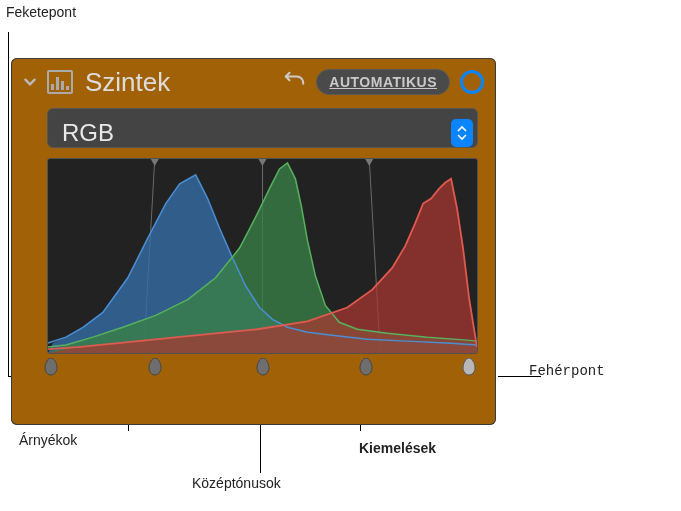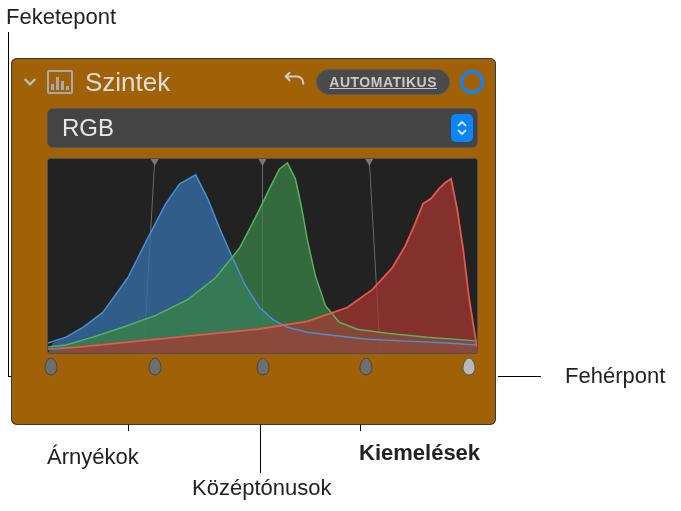--- a/index.html
+++ b/index.html
@@ -9,21 +9,21 @@
       background: #fff;
       font-family: -apple-system, "Helvetica Neue", Arial, sans-serif;
       position: relative;
       font-size: 21px;
       color: #222;
     }
     .label {
       position: absolute;
       white-space: nowrap;
       color: #222;
-      font-size: 22px;
+      font-size: 14px;
     }
     .panel {
       position: absolute;
       left: 11px; top: 58px;
       width: 485px; height: 367px;
       background: #a16207;
       border-radius: 6px;
       box-shadow: 0 0 0 1px #3a3a3a inset;
     }
     .panel-header {
@@ -86,21 +86,21 @@
       background: transparent;
       cursor: pointer;
     }
     .channel-select {
       margin: 2px 18px 0 36px;
       height: 40px;
       background: #444;
       border: 1px solid #555;
       border-radius: 6px;
       display: flex;
-      align-items: center;
+      align-items: flex-end;
       padding: 0 4px 0 14px;
       position: relative;
       cursor: pointer;
     }
     .channel-select .value {
       color: #e8e8e8;
       font-size: 24px;
     }
     .channel-select .popup-arrows {
       margin-left: auto;
@@ -147,22 +147,22 @@
     .callout-h {
       position: absolute;
       background: #000;
       height: 1px;
     }
   </style>
 </head>
 <body>
 
 <div class="label" style="left:6px; top:4px;">Feketepont</div>
-<div class="label" style="left:565px; top:363px;">Fehérpont</div>
-<div class="label" style="left:47px; top:432px;margin-top:12px;">Árnyékok</div>
+<div class="label" style="left:529px; top:363px;font-family:Liberation Mono, monospace;">Fehérpont</div>
+<div class="label" style="left:19px; top:432px;">Árnyékok</div>
 <div class="label" style="left:192px; top:475px;">Középtónusok</div>
 <div class="label" style="left:359px; top:440px;font-weight:bold;">Kiemelések</div>
 
 <div class="callout-line" style="left:8px; top:32px; height:345px;"></div>
 <div class="callout-h" style="left:8px; top:376px; width:38px;"></div>
 
 <div class="callout-h" style="left:499px; top:376px; width:42px;"></div>
 <div class="callout-line" style="left:498px; top:376px; width:1px; height:1px;"></div>
 
 <div class="callout-line" style="left:453px; top:376px; width:1px; height:0;"></div>

